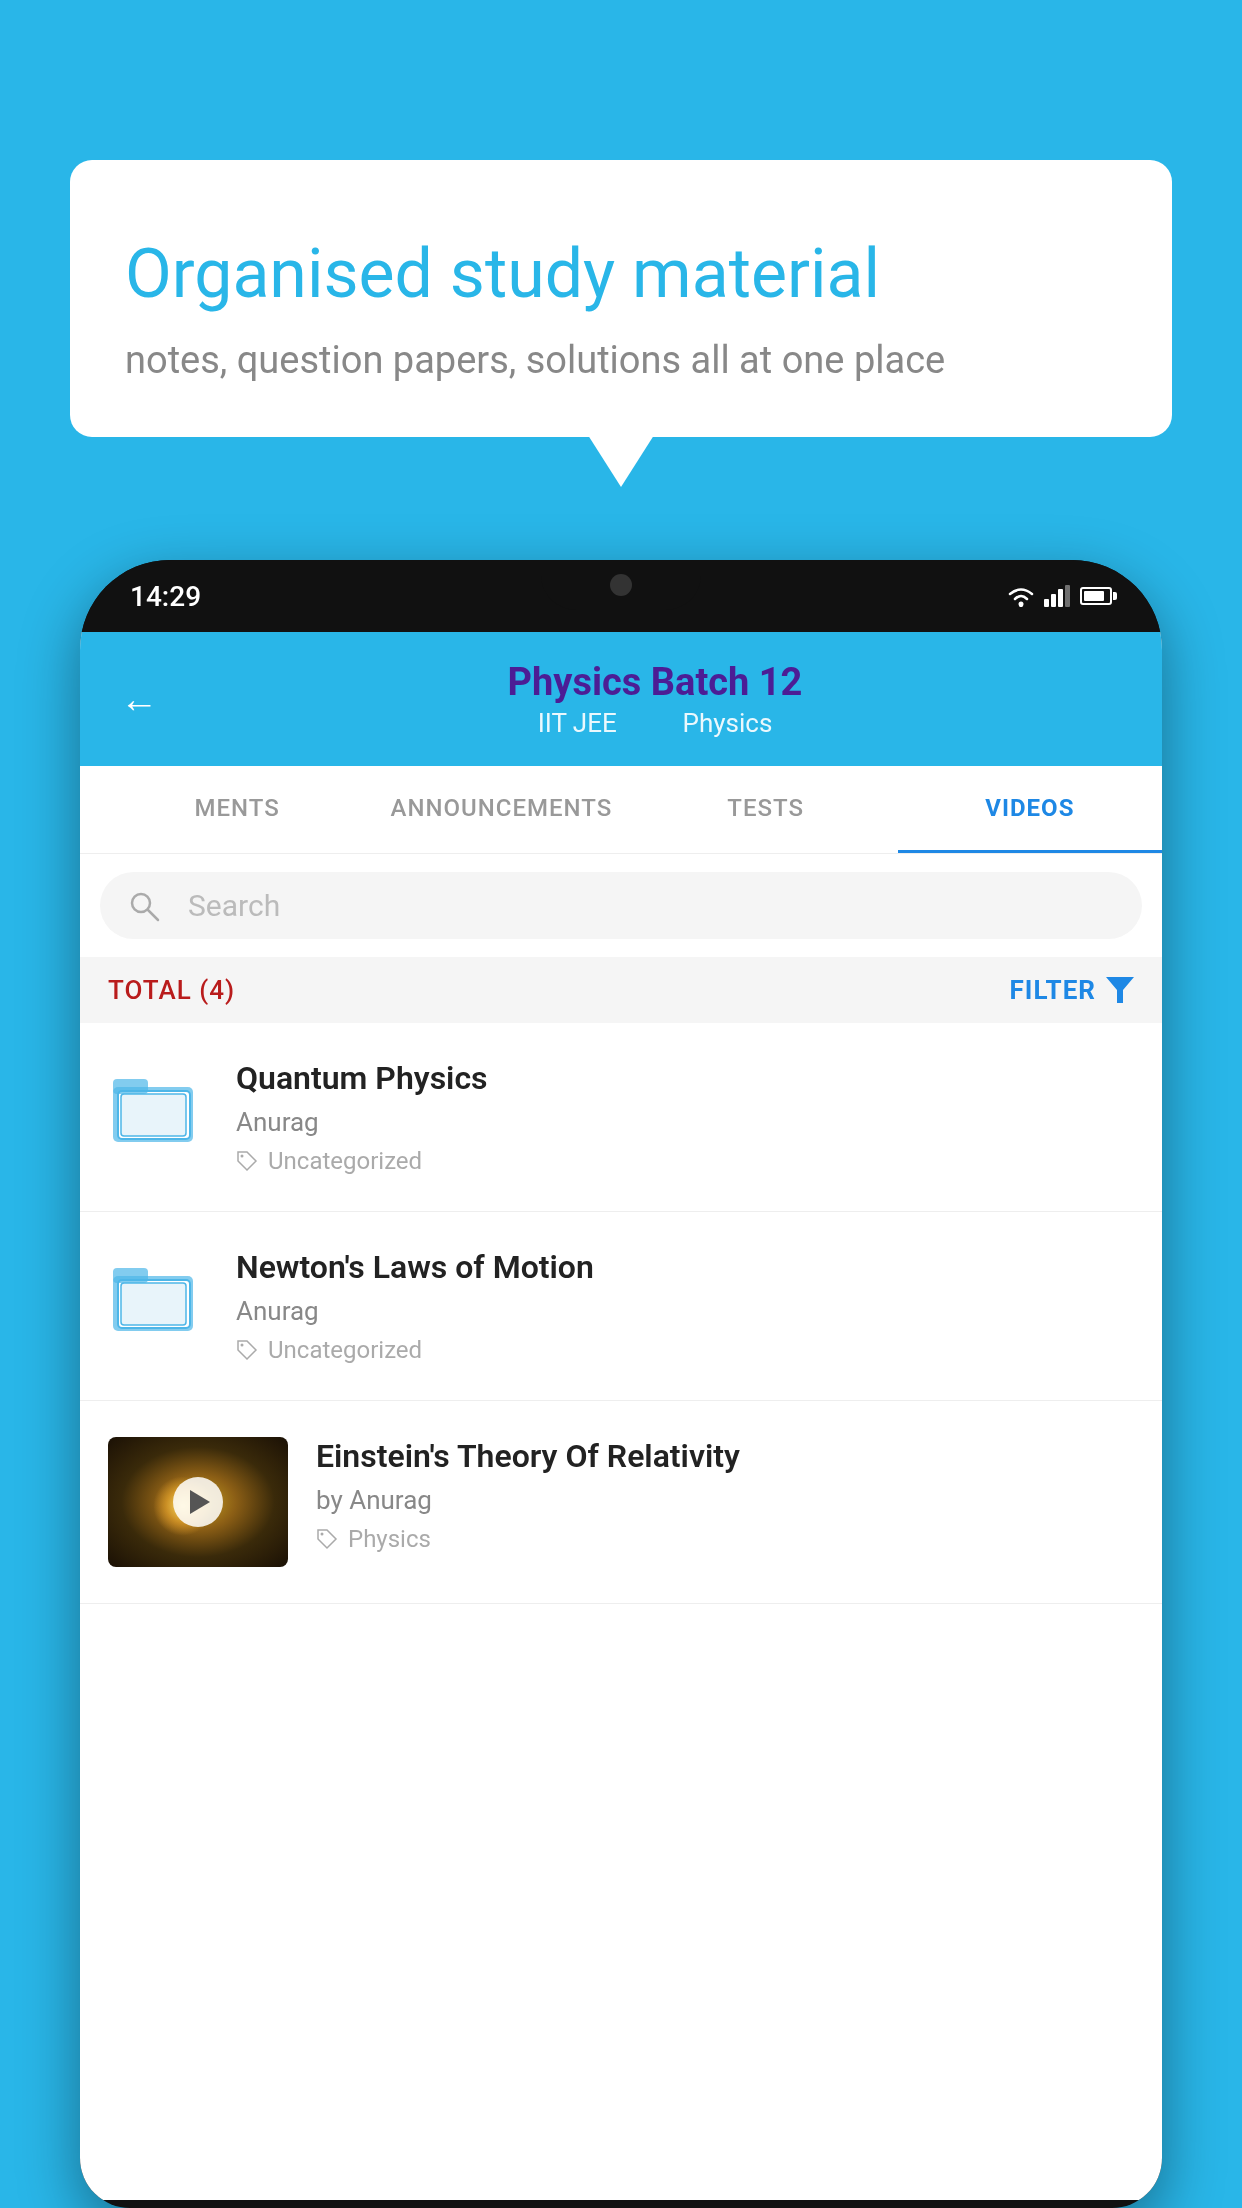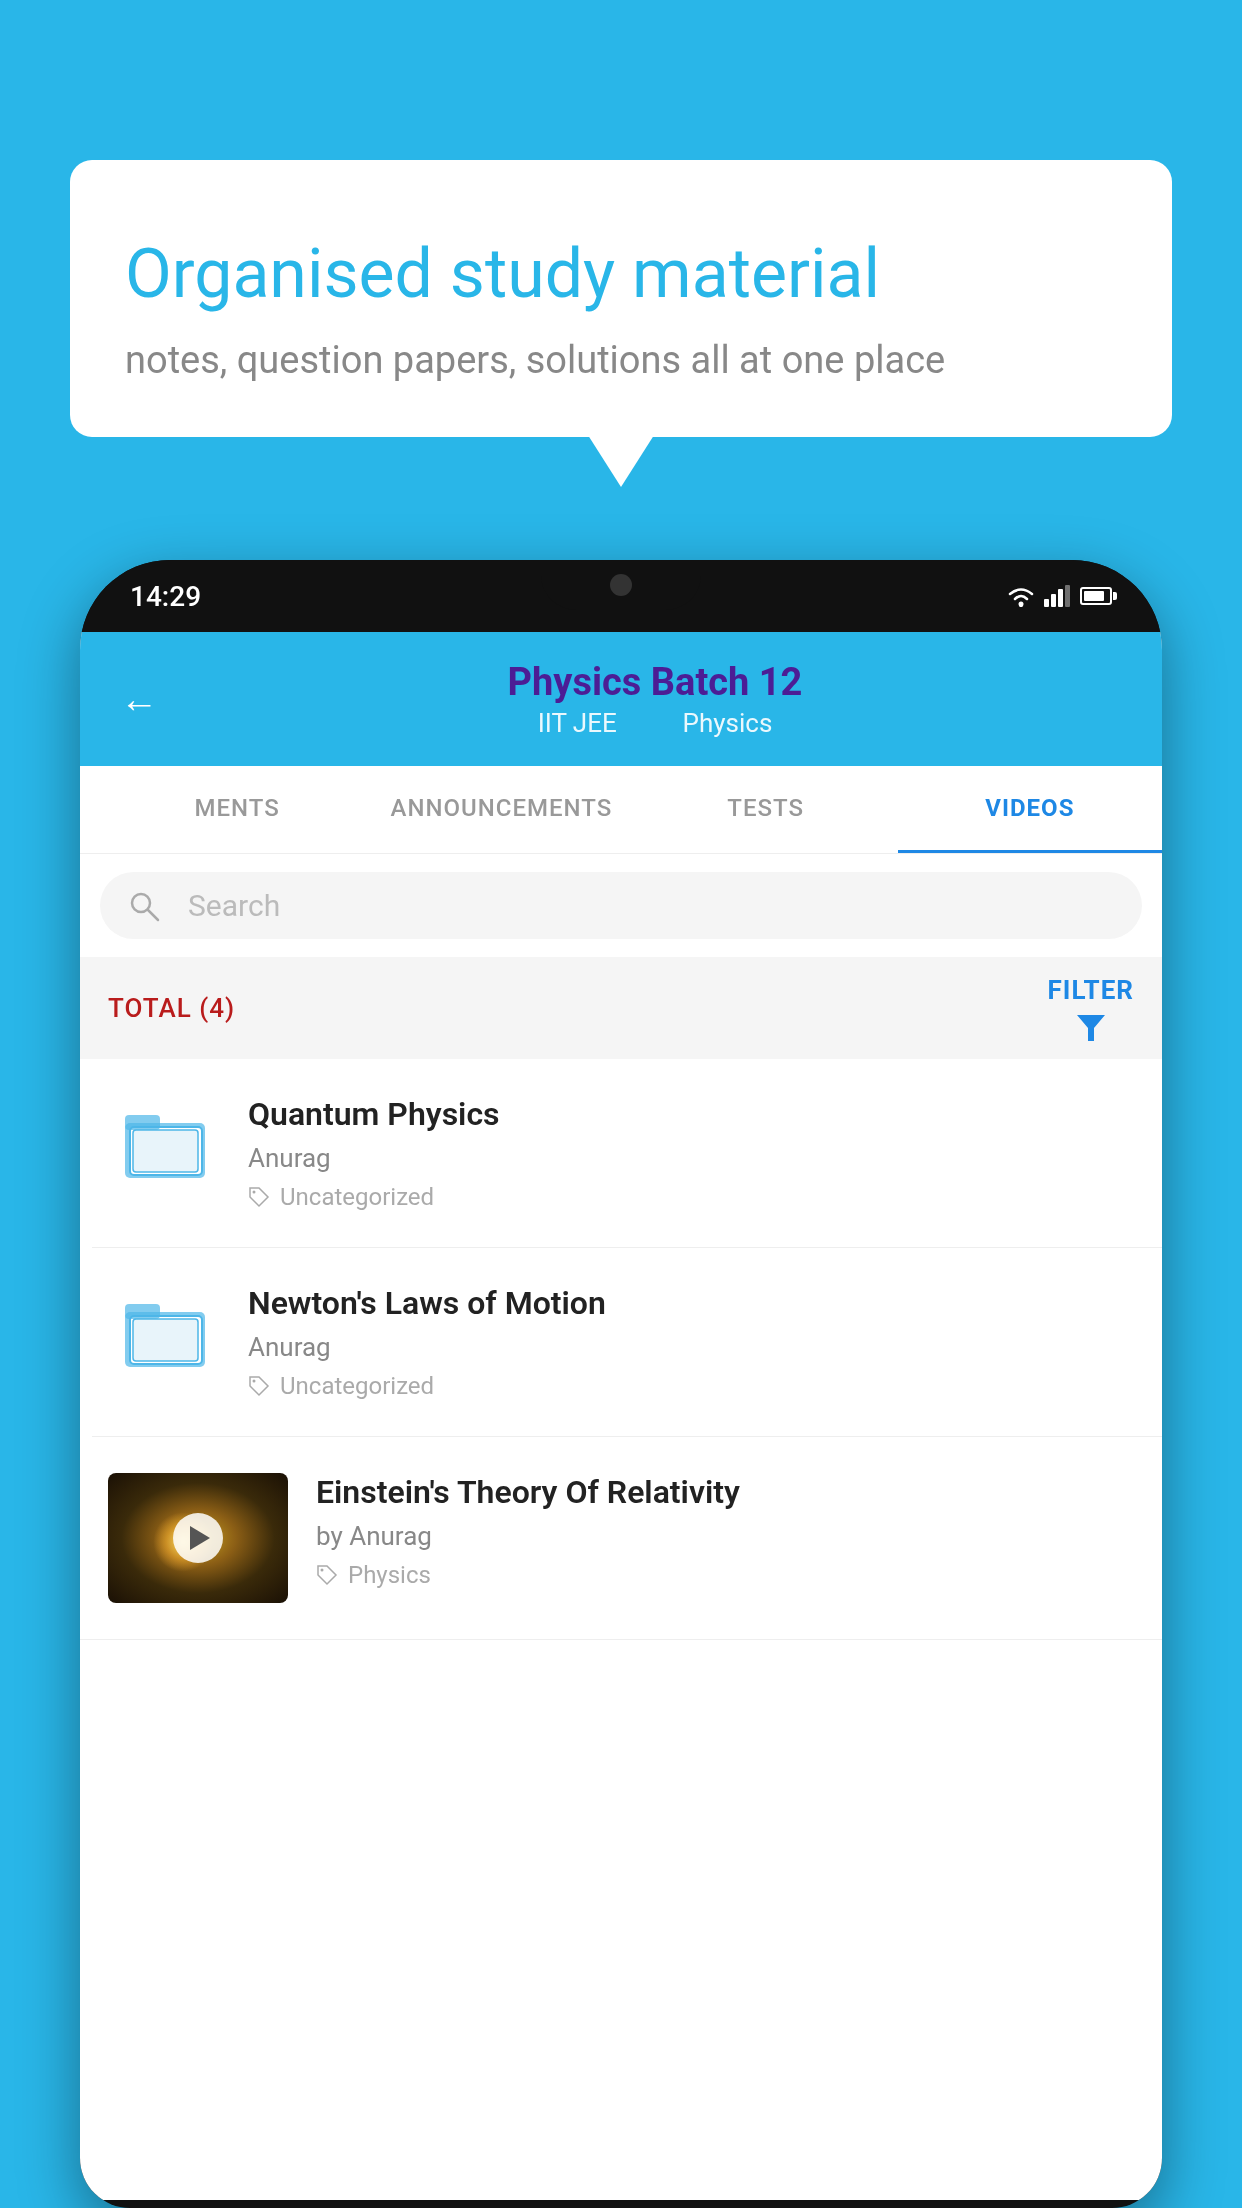--- a/index.html
+++ b/index.html
@@ -231,34 +231,32 @@
     }
     .filter-btn {
       display: flex;
       align-items: center;
       gap: 10px;
       color: #1e88e5;
       font-size: 26px;
       font-weight: 700;
       letter-spacing: 1px;
       cursor: pointer;
-      flex-direction: column;
     }
 
     
     .video-list {
       background: white;
     }
     .video-item {
       display: flex;
       align-items: flex-start;
       padding: 36px 28px;
       border-bottom: 1px solid #eee;
       gap: 28px;
-      margin-left: 12px;
     }
     .video-thumb {
       width: 100px;
       height: 100px;
       flex-shrink: 0;
       display: flex;
       align-items: center;
       justify-content: center;
     }
     .folder-icon {

